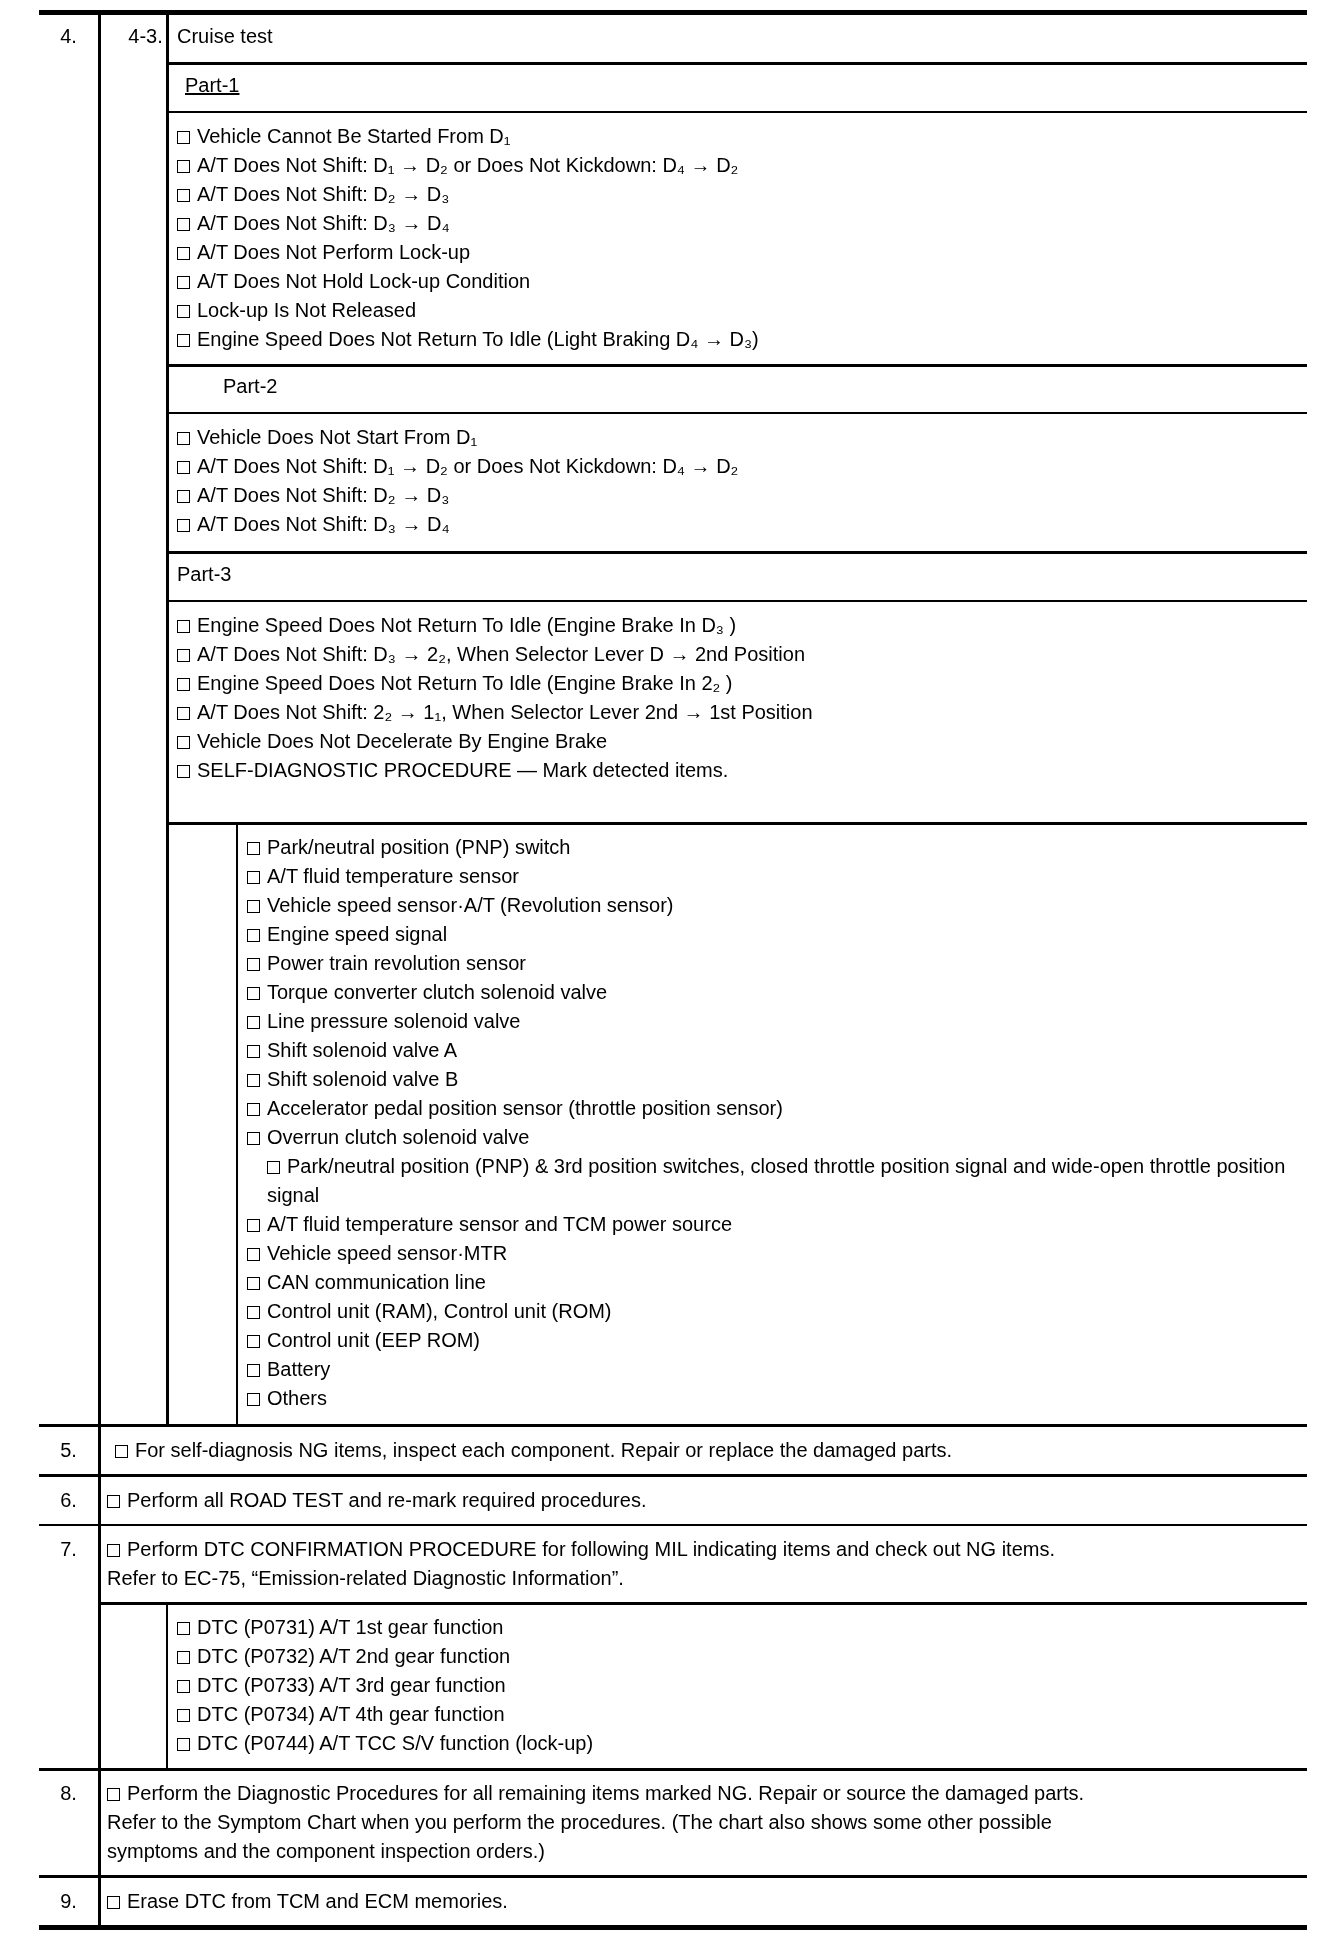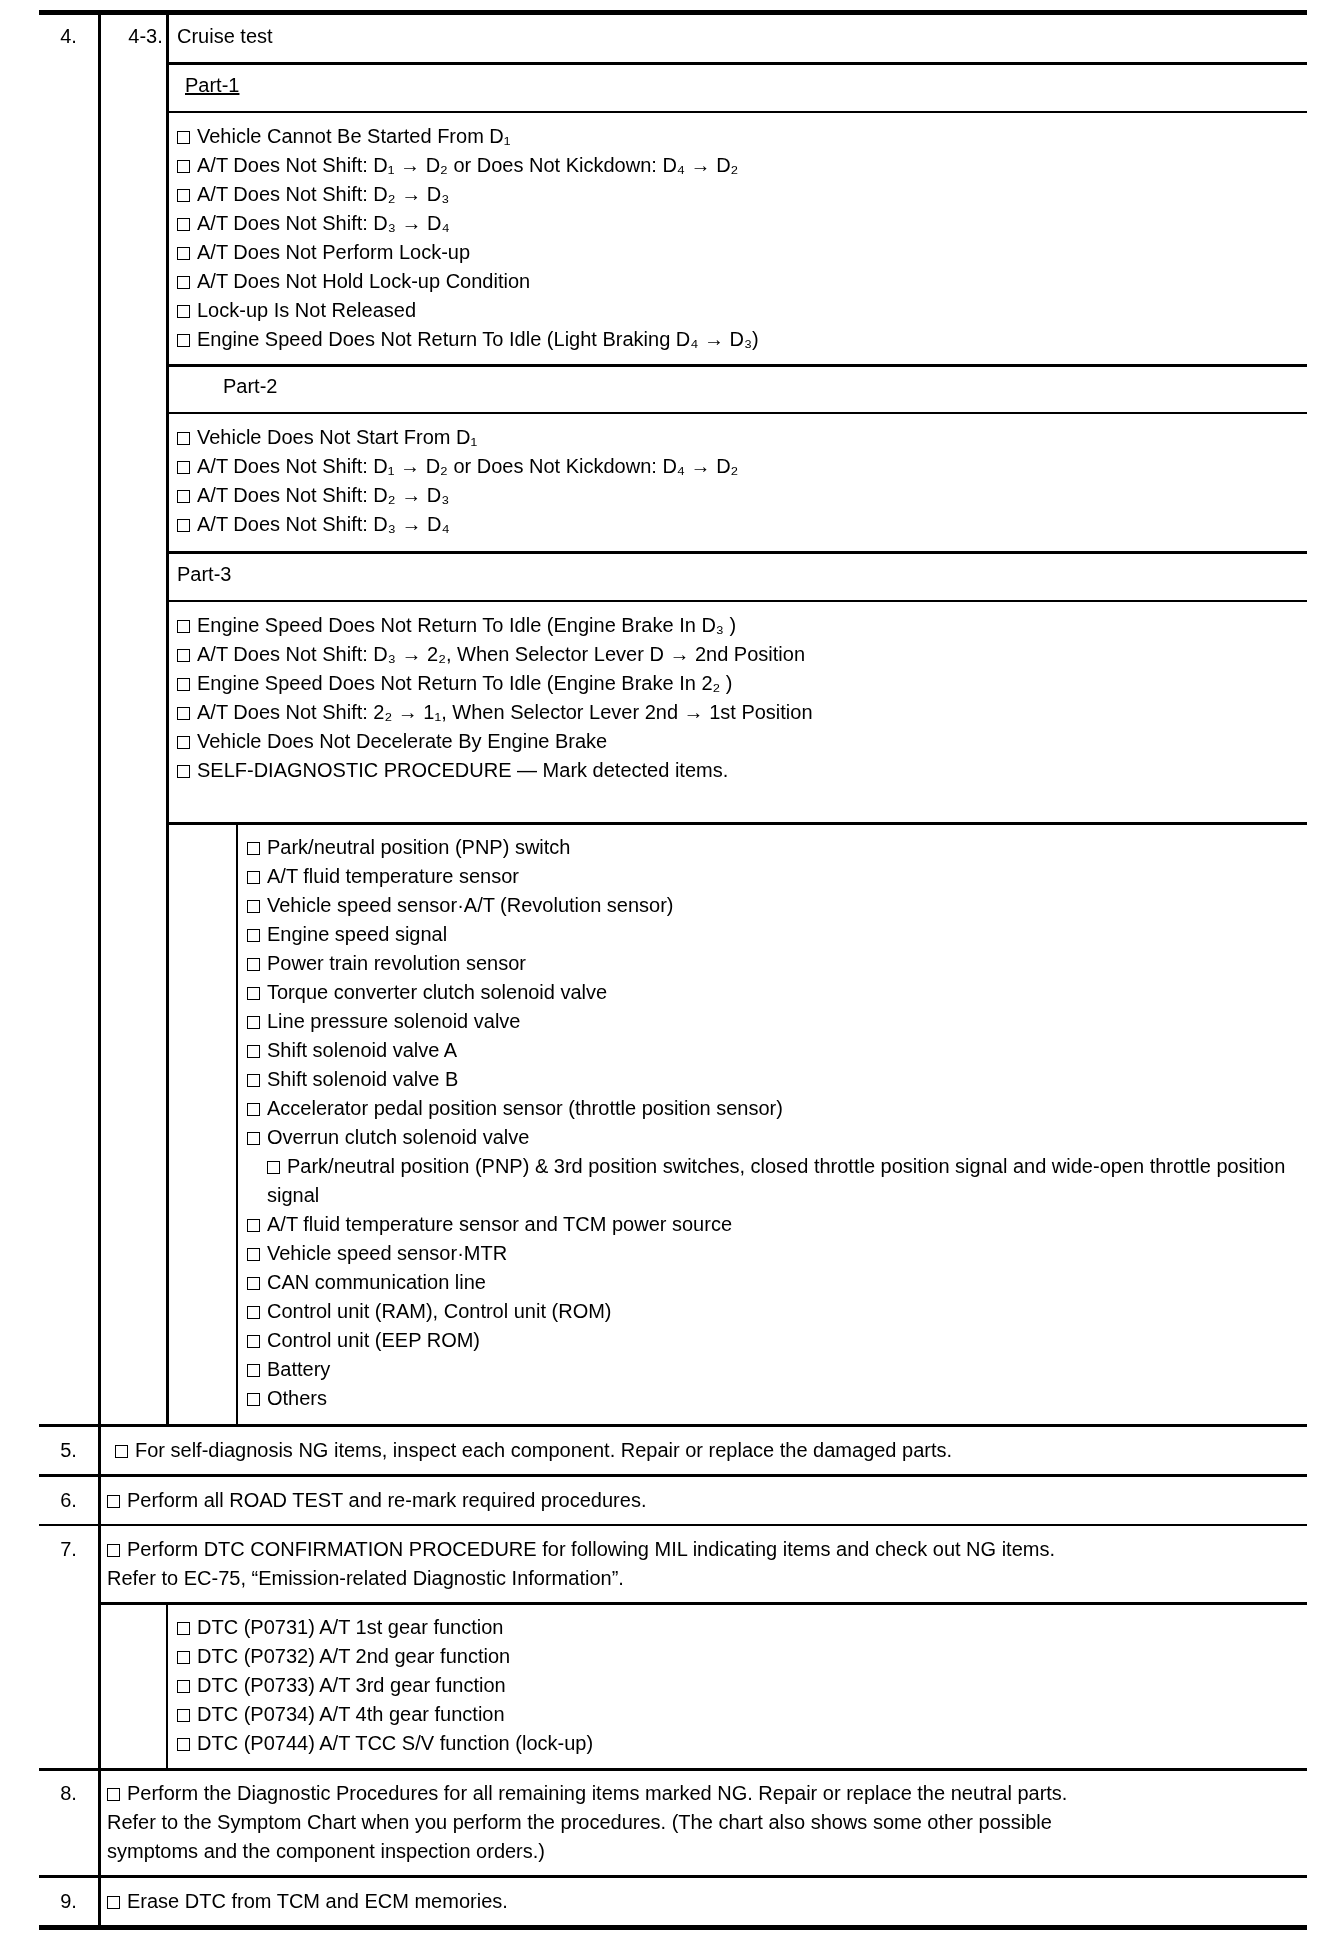--- a/index.html
+++ b/index.html
@@ -109,20 +109,20 @@
   <div class="cell list" style="left:138px;top:1603px;" id="dtc">
       <div><span class="chk"></span><span>DTC (P0731) A/T 1st gear function</span></div>
       <div><span class="chk"></span><span>DTC (P0732) A/T 2nd gear function</span></div>
       <div><span class="chk"></span><span>DTC (P0733) A/T 3rd gear function</span></div>
       <div><span class="chk"></span><span>DTC (P0734) A/T 4th gear function</span></div>
       <div><span class="chk"></span><span>DTC (P0744) A/T TCC S/V function (lock-up)</span></div>
     </div>
 
   <div class="num" style="left:0;width:59px;top:1769px;">8.</div>
   <div class="cell" style="left:68px;top:1769px;">
-    <div><span class="chk"></span><span>Perform the Diagnostic Procedures for all remaining items marked NG. Repair or replace the neutral parts.</span></div>
+    <div><span class="chk"></span><span>Perform the Diagnostic Procedures for all remaining items marked NG. Repair or source the damaged parts.</span></div>
     <div>Refer to the Symptom Chart when you perform the procedures. (The chart also shows some other possible</div>
     <div>symptoms and the component inspection orders.)</div>
   </div>
 
   <div class="num" style="left:0;width:59px;top:1877px;">9.</div>
   <div class="cell" style="left:68px;top:1877px;"><span class="chk"></span><span>Erase DTC from TCM and ECM memories.</span></div>
 </div>
 
 </body></html>

